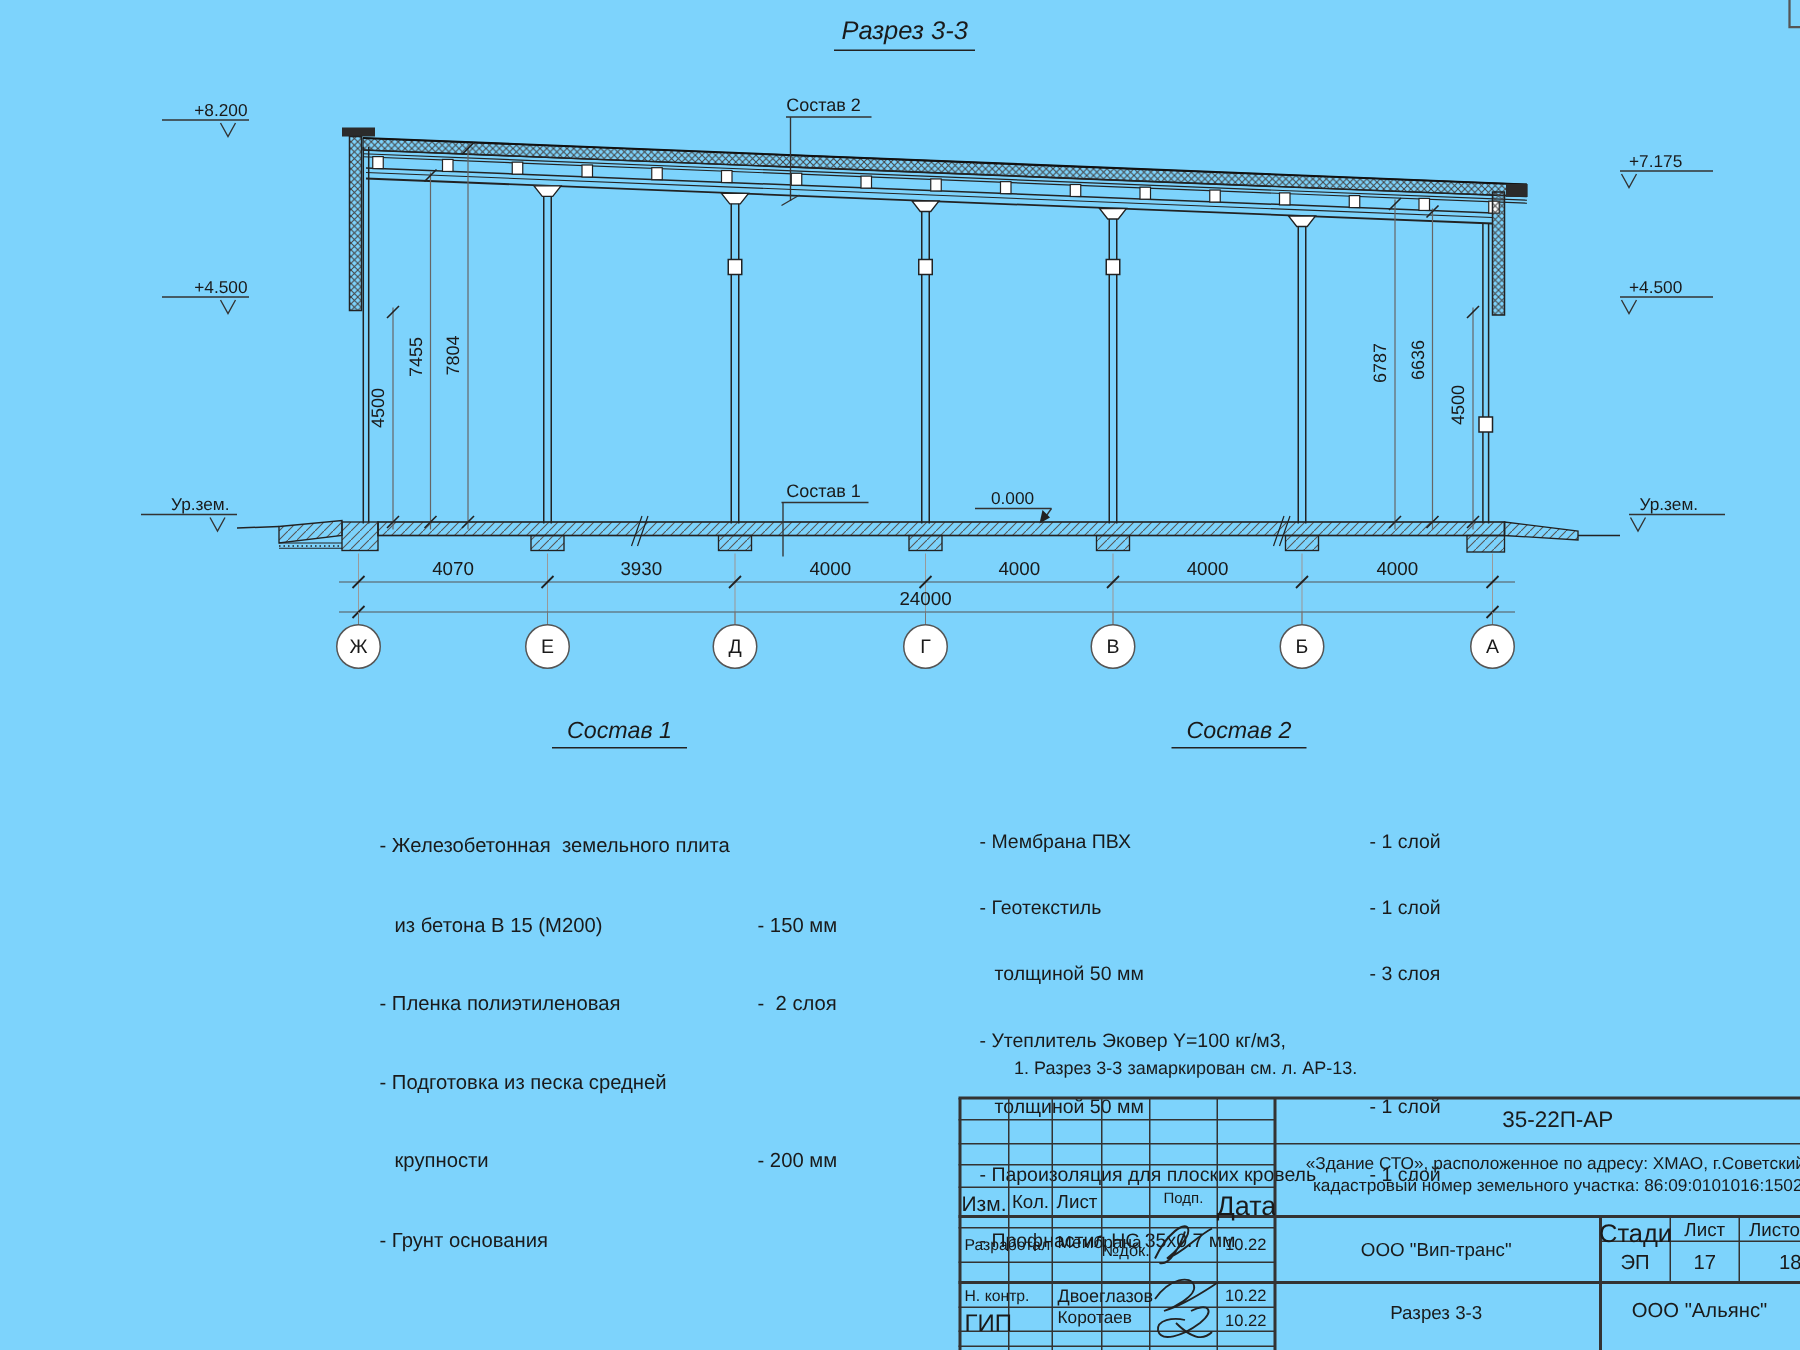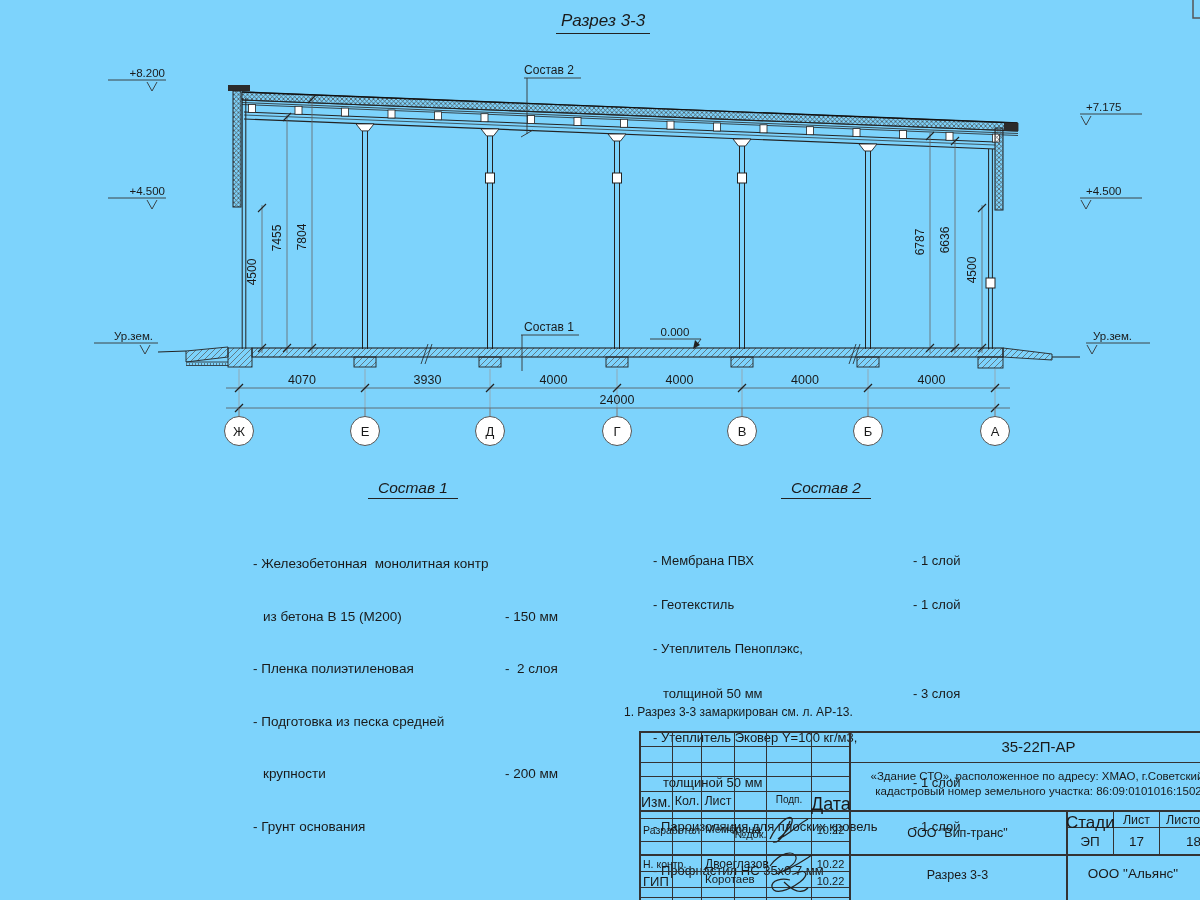--- a/index.html
+++ b/index.html
@@ -18,21 +18,21 @@
   .clist{white-space:pre}
   .clist .cl{position:relative}
   .clist .v{position:absolute;top:0}
   #comp1-list{left:253px;top:520px;width:340px;font-size:13.5px;line-height:17.5px}
   #comp1-list .cl{height:17.5px}
   #comp1-list .v{left:252px}
   #comp2-list{left:653px;top:524px;width:340px;font-size:13px;line-height:14.8px}
   #comp2-list .cl{height:14.8px}
   #comp2-list .v{left:260px}
   .ind{padding-left:10px;display:inline-block}
-  #note{left:624px;top:705px;font-size:12px}
+  #note{left:676px;top:705px;font-size:12px}
   .hl,.vl{position:absolute;background:#333}
   .tbt{position:absolute;text-align:center;overflow:hidden}
   .tbl{position:absolute;white-space:nowrap}
 </style>
 </head>
 <body>
 
 <div class="page">
 
   <div class="abs" id="main-title">Разрез 3-3</div>
@@ -258,32 +258,31 @@
     <text class="dim" x="679.5" y="383.5" text-anchor="middle">4000</text>
     <text class="dim" x="805" y="383.5" text-anchor="middle">4000</text>
     <text class="dim" x="931.5" y="383.5" text-anchor="middle">4000</text>
     <text class="dim" x="617" y="403.5" text-anchor="middle">24000</text>
   </svg>
 
   <div class="abs ctitle" style="left:368px;top:479px">Состав 1</div>
   <div class="abs ctitle" style="left:781px;top:479px">Состав 2</div>
 
   <div class="abs clist" id="comp1-list">
-    <div class="cl"><span class="t">- Железобетонная  монолитная контр</span><span class="v"></span></div>
+    <div class="cl"><span class="t">- Железобетонная  земельного плита</span><span class="v"></span></div>
     <div class="cl"><span class="t ind">из бетона В 15 (М200)</span><span class="v">- 150 мм</span></div>
     <div class="cl"><span class="t">- Пленка полиэтиленовая</span><span class="v">-  2 слоя</span></div>
     <div class="cl"><span class="t">- Подготовка из песка средней</span><span class="v"></span></div>
     <div class="cl"><span class="t ind">крупности</span><span class="v">- 200 мм</span></div>
     <div class="cl"><span class="t">- Грунт основания</span><span class="v"></span></div>
   </div>
 
   <div class="abs clist" id="comp2-list">
     <div class="cl"><span class="t">- Мембрана ПВХ</span><span class="v">- 1 слой</span></div>
     <div class="cl"><span class="t">- Геотекстиль</span><span class="v">- 1 слой</span></div>
-    <div class="cl"><span class="t">- Утеплитель Пеноплэкс,</span><span class="v"></span></div>
     <div class="cl"><span class="t ind">толщиной 50 мм</span><span class="v">- 3 слоя</span></div>
     <div class="cl"><span class="t">- Утеплитель Эковер Y=100 кг/м3,</span><span class="v"></span></div>
     <div class="cl"><span class="t ind">толщиной 50 мм</span><span class="v">- 1 слой</span></div>
     <div class="cl"><span class="t">- Пароизоляция для плоских кровель</span><span class="v">- 1 слой</span></div>
     <div class="cl"><span class="t">- Профнастил НС 35х0.7 мм</span><span class="v"></span></div>
     
     
     
   </div>
 
@@ -320,21 +319,21 @@
     <div class="tbt" style="left:734px;top:828px;width:33px;font-size:11px">№док.</div>
     <div class="tbt" style="left:766px;top:794px;width:46px;font-size:10px">Подп.</div>
     <div class="tbt" style="left:811px;top:794px;width:39px;font-size:18px">Дата</div>
 
     <div class="tbl" style="left:643px;top:824px;font-size:10.5px">Разработал</div>
     <div class="tbl" style="left:705px;top:823px;font-size:11.5px">Мембрана</div>
     <div class="tbt" style="left:811px;top:824px;width:39px;font-size:11px">10.22</div>
     <div class="tbl" style="left:643px;top:858px;font-size:10.5px">Н. контр.</div>
     <div class="tbl" style="left:705px;top:857px;font-size:12px">Двоеглазов</div>
     <div class="tbt" style="left:811px;top:858px;width:39px;font-size:11px">10.22</div>
-    <div class="tbl" style="left:643px;top:874px;font-size:13px">ГИП</div>
+    <div class="tbl" style="left:643px;top:874px;font-size:16px">ГИП</div>
     <div class="tbl" style="left:705px;top:873px;font-size:11.5px">Коротаев</div>
     <div class="tbt" style="left:811px;top:875px;width:39px;font-size:11px">10.22</div>
 
     <div class="tbt" style="left:849px;top:738px;width:379px;font-size:15px">35-22П-АР</div>
     <div class="tbt" style="left:852px;top:769px;width:373px;font-size:11.5px;line-height:14.5px">
       <div>«Здание СТО», расположенное по адресу: ХМАО, г.Советский,</div>
       <div>кадастровый номер земельного участка: 86:09:0101016:1502</div>
     </div>
     <div class="tbt" style="left:849px;top:826px;width:217px;font-size:12.5px">ООО "Вип-транс"</div>
     <div class="tbt" style="left:849px;top:868px;width:217px;font-size:12.5px">Разрез 3-3</div>

